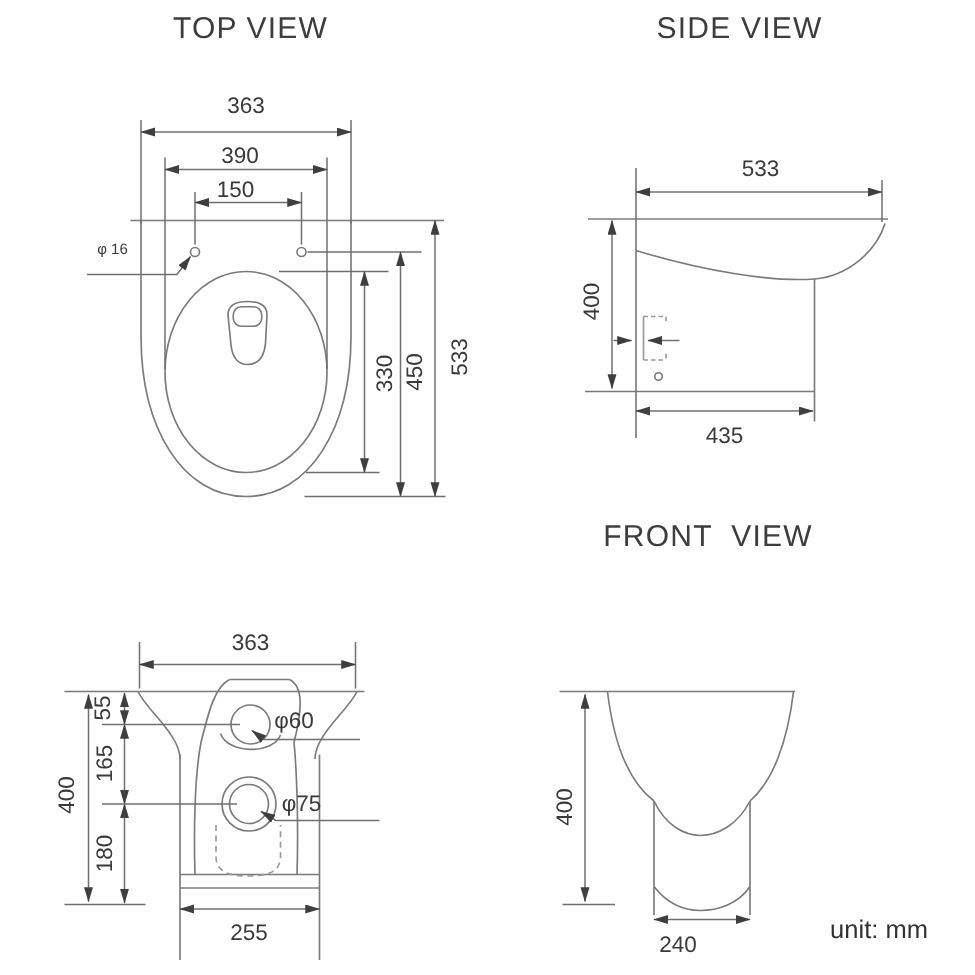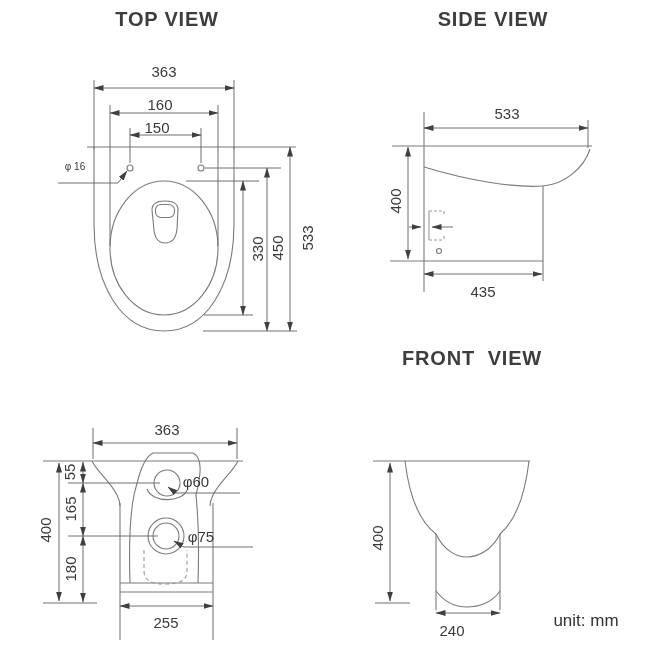--- a/index.html
+++ b/index.html
@@ -2,21 +2,21 @@
 <html><head>
 <meta charset="utf-8">
 <style>
   html,body{margin:0;padding:0;background:#ffffff;}
   #stage{position:relative;width:650px;height:650px;background:#ffffff;overflow:hidden;
          font-family:"Liberation Sans",sans-serif;}
   #linework{position:absolute;left:0;top:0;}
   .lbl{position:absolute;white-space:pre;color:#3a3a3a;font-size:15px;line-height:1;
        transform:translate(-50%,-50%);}
   .lbl.v{transform:translate(-50%,-50%) rotate(-90deg);}
-  .lbl.title{font-size:20px;font-weight:700;letter-spacing:0.8px;color:#3d3d3d;}
+  .lbl.title{font-size:20px;font-weight:400;letter-spacing:0.8px;color:#3d3d3d;}
   .lbl.small{font-size:10px;}
   .lbl.unit{font-size:17px;color:#333333;}
 </style>
 </head>
 <body>
 
 <div id="stage">
 
   <svg id="linework" width="650" height="650" viewBox="0 0 650 650">
     <defs>
@@ -147,21 +147,21 @@
         <line x1="436" y1="613" x2="500" y2="613" marker-start="url(#ah)" marker-end="url(#ah)"></line>
       </g>
     </g>
   </svg>
 
   <div class="lbl title" style="left:167px;top:19px">TOP VIEW</div>
   <div class="lbl title" style="left:493px;top:19px">SIDE VIEW</div>
   <div class="lbl title" style="left:472px;top:358px">FRONT  VIEW</div>
 
   <div class="lbl" style="left:164px;top:71px">363</div>
-  <div class="lbl" style="left:160px;top:104px">160</div>
+  <div class="lbl" style="left:160px;top:104px">390</div>
   <div class="lbl" style="left:157px;top:127px">150</div>
   <div class="lbl small" style="left:75px;top:167px">φ 16</div>
   <div class="lbl v" style="left:257px;top:249px">330</div>
   <div class="lbl v" style="left:277px;top:248px">450</div>
   <div class="lbl v" style="left:307px;top:238px">533</div>
 
   <div class="lbl" style="left:507px;top:113px">533</div>
   <div class="lbl v" style="left:395px;top:201px">400</div>
   <div class="lbl" style="left:483px;top:291px">435</div>
 

